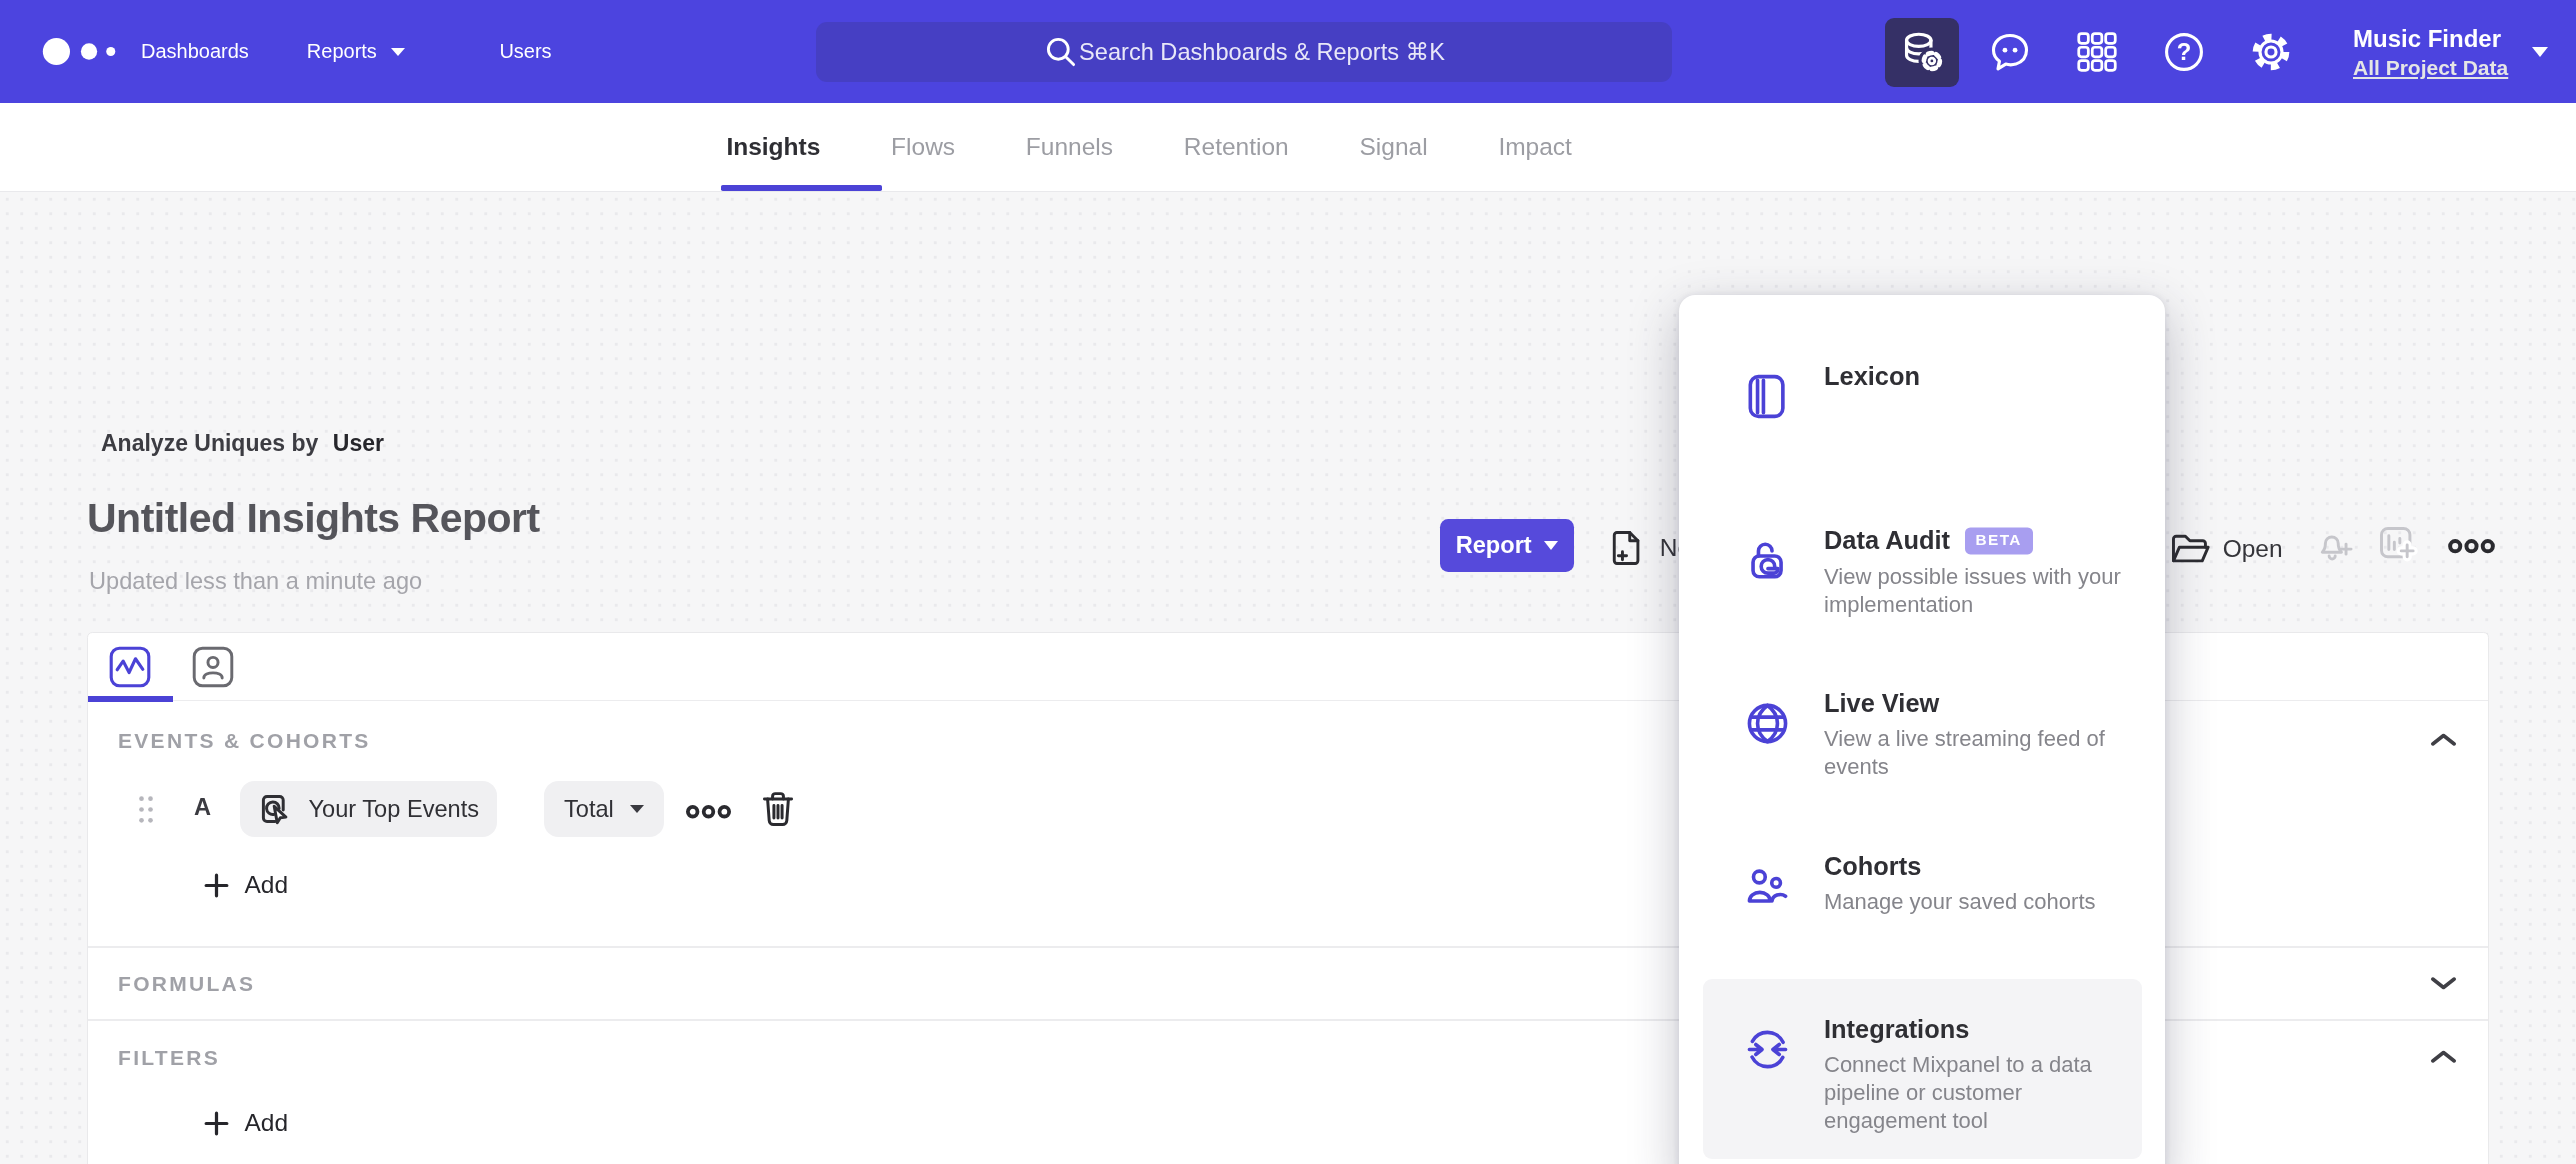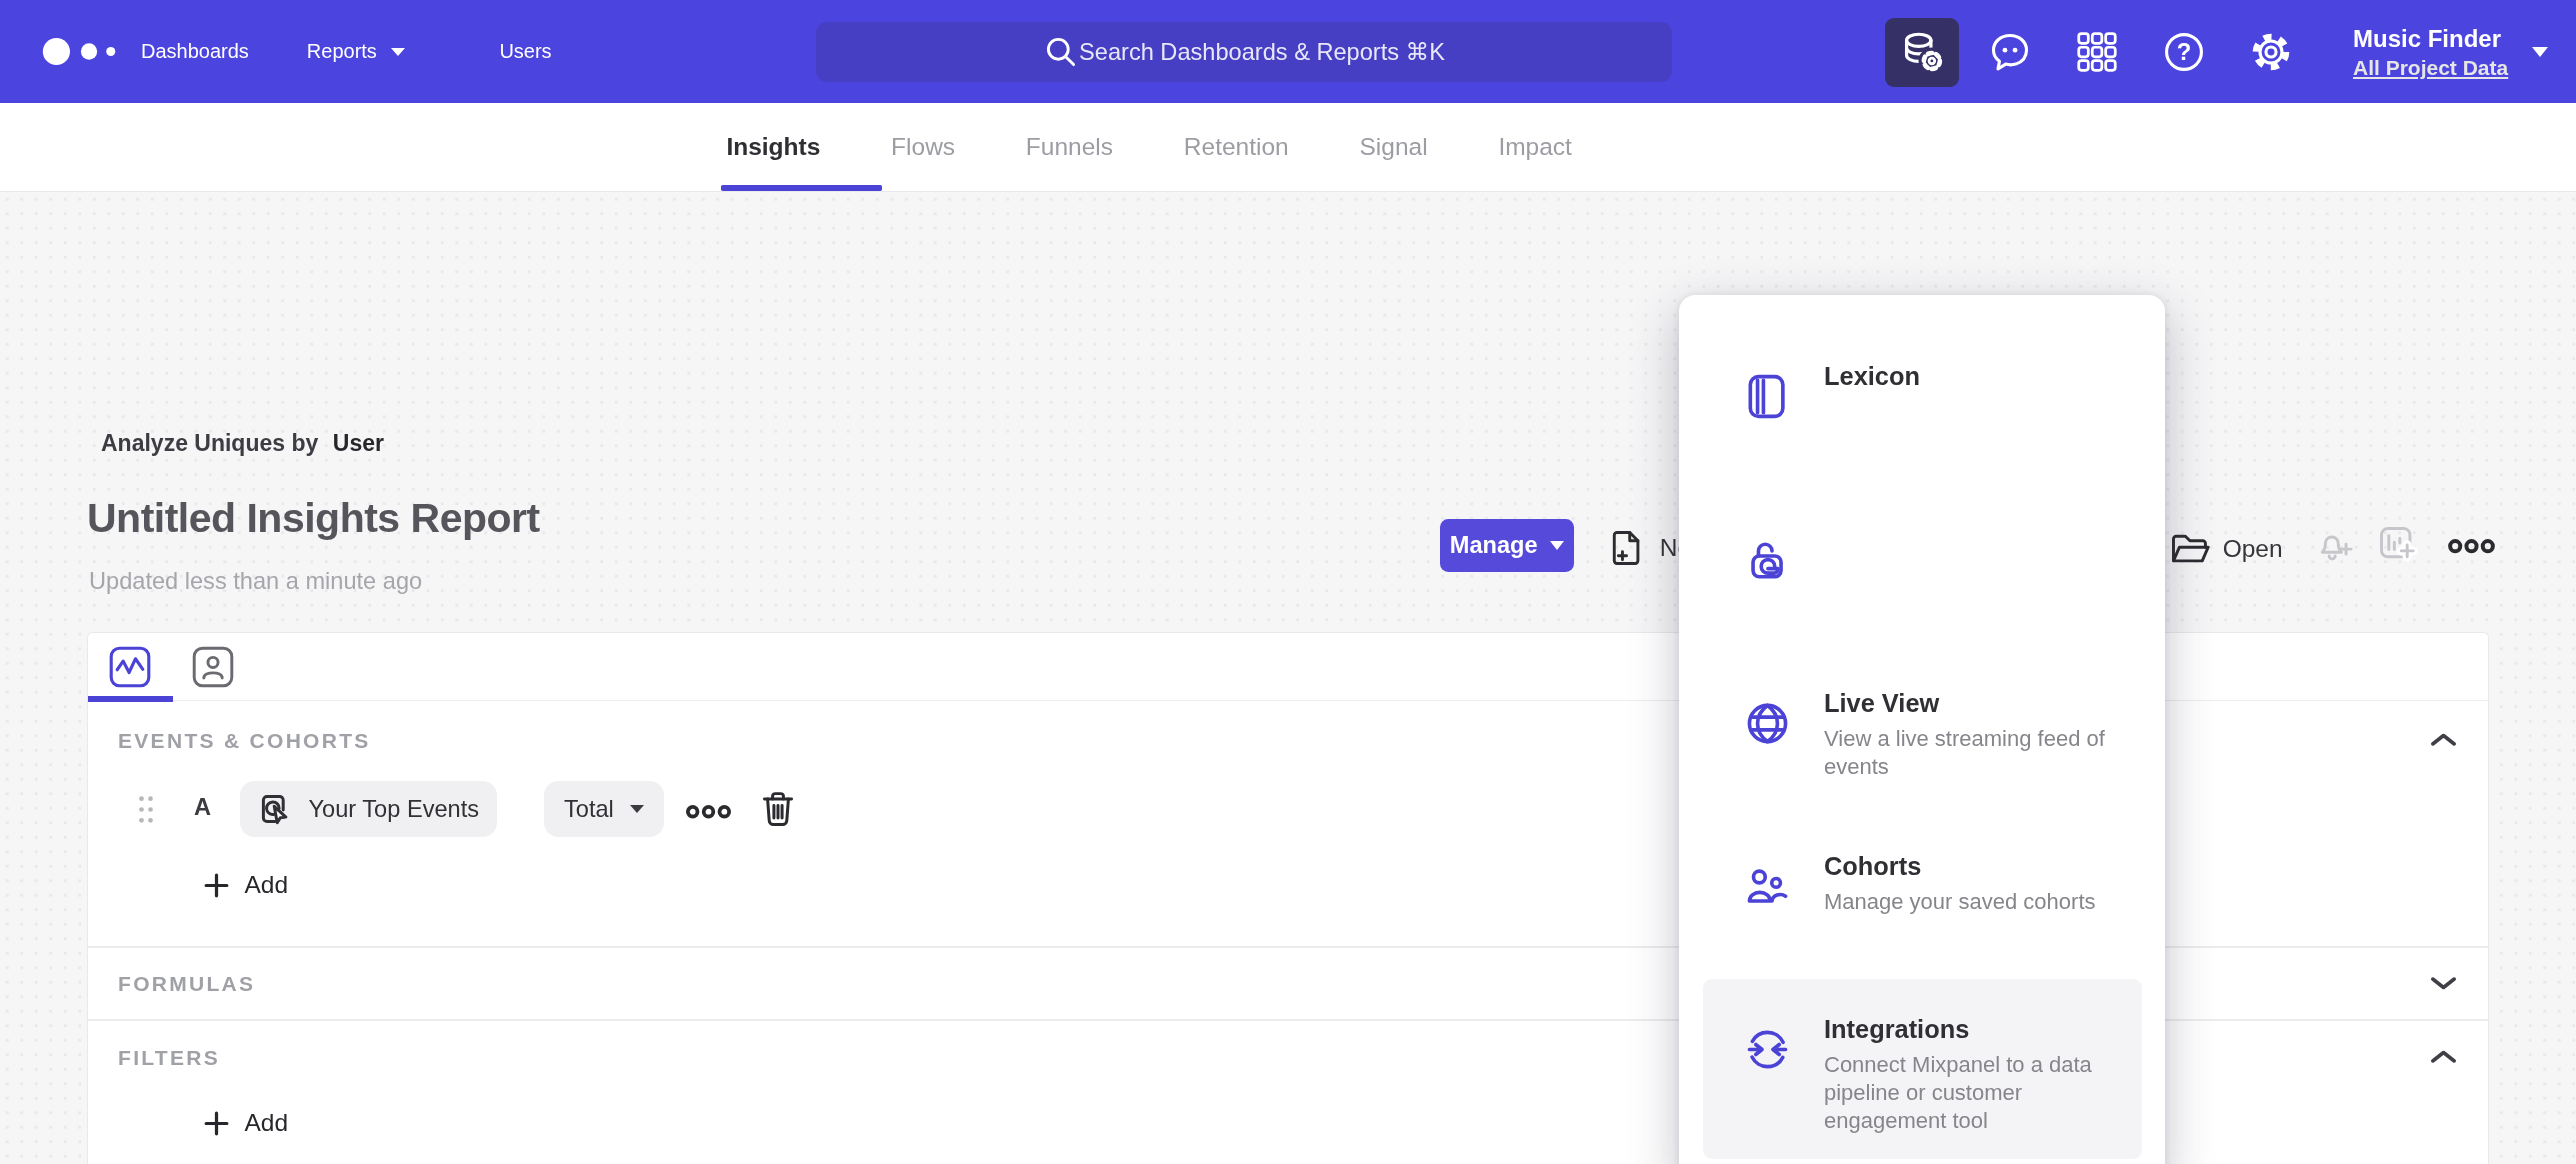--- a/index.html
+++ b/index.html
@@ -180,21 +180,21 @@
   <main class="page">
 
     <div class="breadcrumb">
       <span style="font-weight:600;">Analyze Uniques by</span>
       <span class="entity">User</span>
     </div>
     <h1 class="report-title">Untitled Insights Report</h1>
     <div class="updated">Updated less than a minute ago</div>
 
     <button class="share-btn">
-      <span>Manage</span>
+      <span>Report</span>
       <span class="caret"></span>
     </button>
 
     <div class="txtbtn" style="left:1607px; top:336px;">
       <svg width="40" height="40" viewBox="0 0 44 44" fill="none" stroke="#2c2c31" stroke-width="3.2" stroke-linejoin="round" stroke-linecap="round">
         <path d="M11 5 h14 l9 9 v22 a3 3 0 0 1 -3 3 h-20 a3 3 0 0 1 -3 -3 v-28 a3 3 0 0 1 3 -3 z"></path>
         <path d="M25 5 v9 h9"></path>
         <path d="M17 26 v9 M12.5 30.5 h9"></path>
       </svg>
       <span>New</span>
@@ -328,20 +328,24 @@
           <span class="mi-title">Lexicon</span>
         </div>
       </div>
 
       <div class="menu-item" style="top:218px;">
         <svg class="mi-icon" width="47" height="47" viewBox="0 0 52 52" fill="none" stroke="#4b42d6" stroke-width="4" stroke-linecap="round" stroke-linejoin="round">
           <path d="M16 21 v-5.5 a7.5 7.5 0 0 1 15 0"></path>
           <rect x="10" y="21" width="31" height="23" rx="7"></rect>
           <path d="M34 32.5 a7.5 7.5 0 1 0 -7.5 7.5 h7 a4 4 0 0 0 4 -4 v-1 h-11"></path>
         </svg>
+        <div class="mi-text">
+          <span class="mi-title">Data Audit</span><span class="mi-badge">BETA</span>
+          <div class="mi-desc" style="width:345px;">View possible issues with your implementation</div>
+        </div>
       </div>
 
       <div class="menu-item" style="top:381px;">
         <svg class="mi-icon" width="47" height="47" viewBox="0 0 52 52" fill="none" stroke="#4b42d6" stroke-width="4" stroke-linecap="round" stroke-linejoin="round">
           <circle cx="26" cy="26" r="20"></circle>
           <path d="M9 19 h34 M9 33 h34"></path>
           <path d="M26 6 c-7 5 -11 12 -11 20 s4 15 11 20 M26 6 c7 5 11 12 11 20 s-4 15 -11 20"></path>
         </svg>
         <div class="mi-text">
           <span class="mi-title">Live View</span>

